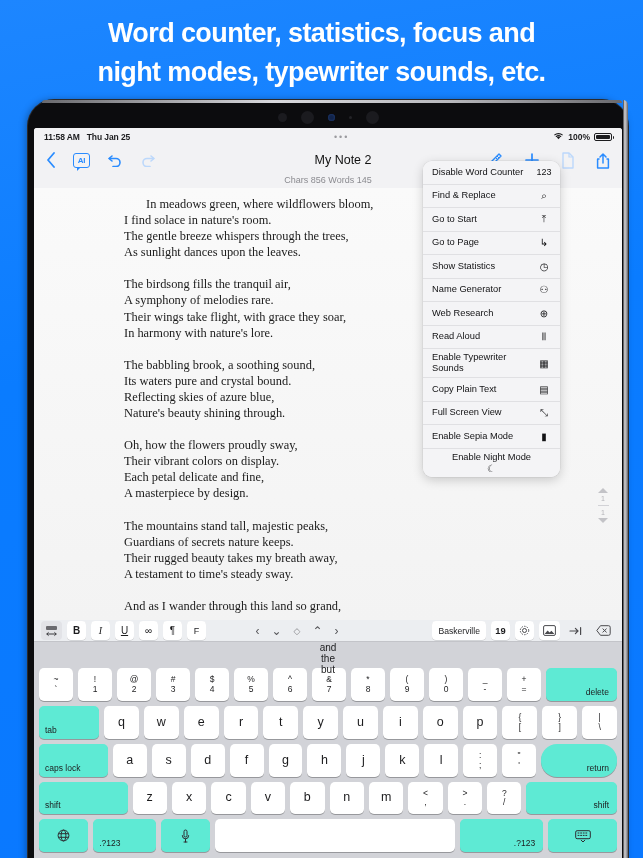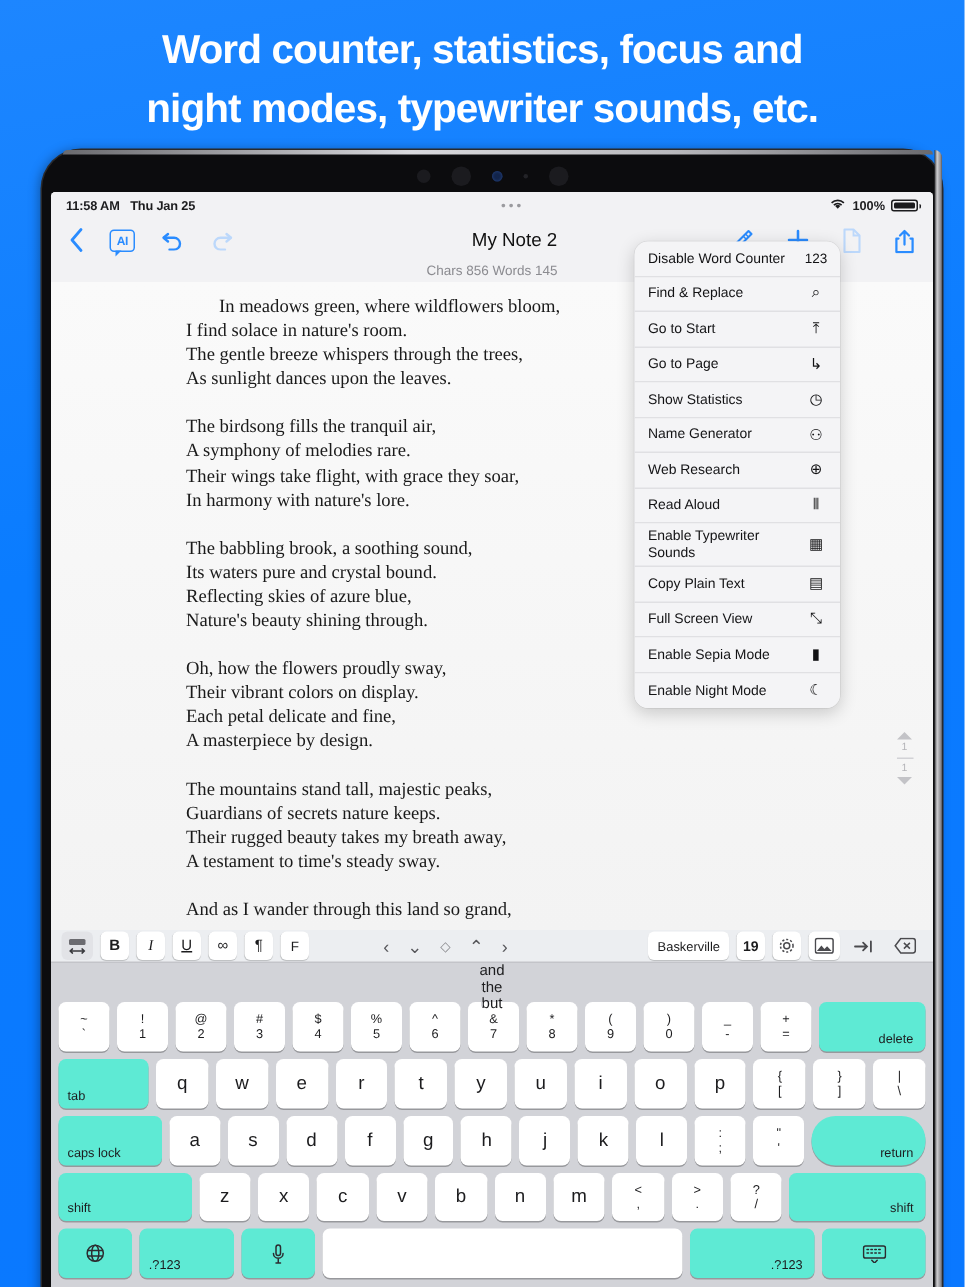--- a/index.html
+++ b/index.html
@@ -187,21 +187,21 @@
   }
   .menu-item {
     display: flex; align-items: center;
     min-height: 23.5px;
     padding: 3px 9px;
     font-size: 9.3px;
     color: #121214;
     border-bottom: .5px solid #e0e0e3;
     background: #f4f4f6;
   }
-  .menu-item:last-child { border-bottom: none; }
+  .menu-item:last-child { border-bottom: none; flex-direction: column; }
   .menu-item .mlabel { flex: 1; line-height: 11px; }
   .menu-item .micon {
     width: 14px; text-align: center; font-size: 10px; color: #121214;
     display: flex; align-items: center; justify-content: center;
   }
 
   
   .kbd {
     background: #d2d3d8;
     padding: 0;

